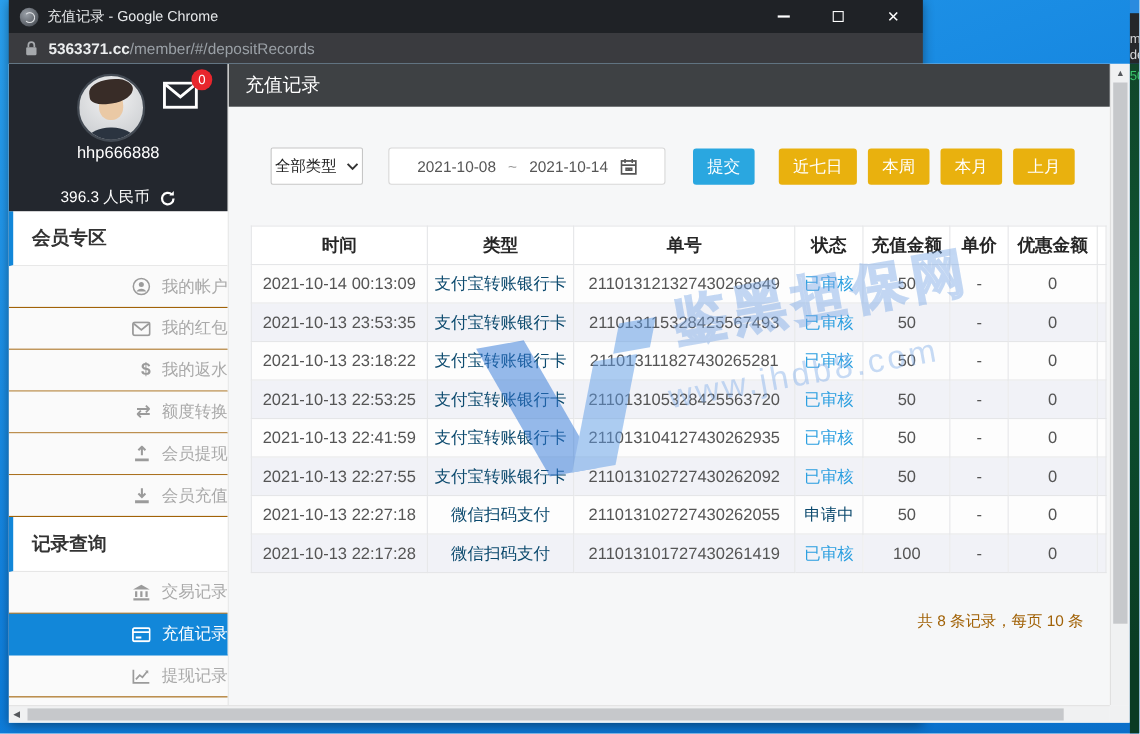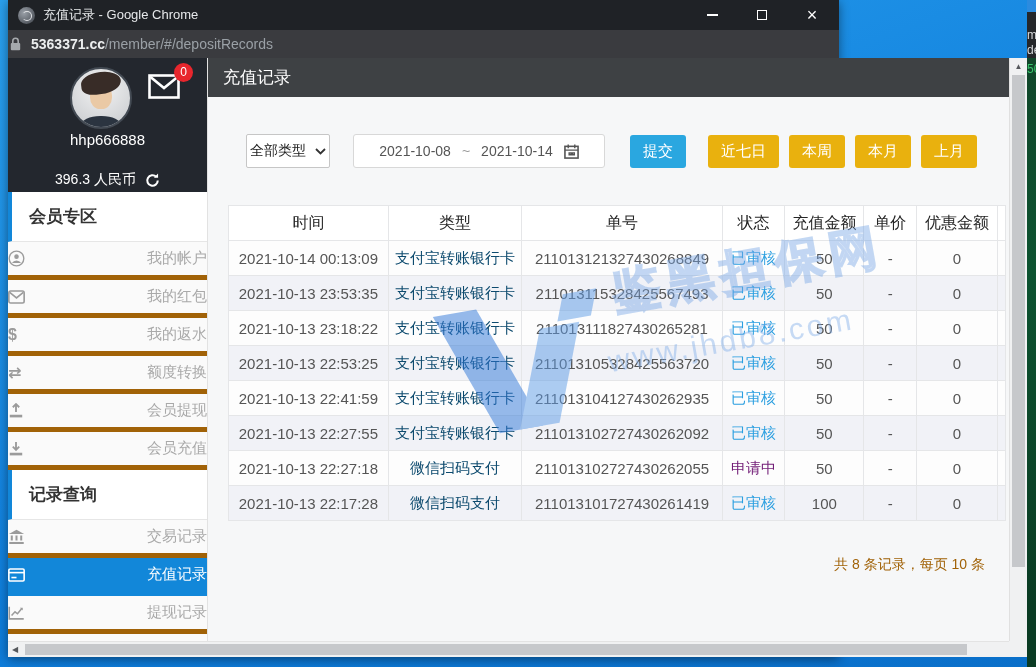--- a/index.html
+++ b/index.html
@@ -10,68 +10,68 @@
   .window{position:absolute;left:8px;top:0;width:831px;height:657px;box-shadow:0 2px 10px rgba(0,0,0,.45)}
   .titlebar{position:absolute;top:0;left:0;right:0;height:30px;background:#1f2226;display:flex;align-items:center;padding:0 10px;box-sizing:border-box}
   .favicon{width:17px;height:17px;border-radius:50%;background:radial-gradient(circle at 35% 35%,#9aa0a8,#3a3f46);margin-right:8px;position:relative;flex:none}
   .favicon::after{content:"";position:absolute;left:4px;top:4px;width:8px;height:8px;border-radius:50%;border:1.5px solid #e0e2e5;border-left-color:transparent}
   .win-title{color:#e6e8ea;font-size:13px;white-space:nowrap}
   .win-controls{margin-left:auto;display:flex;align-items:center;gap:36px;padding-right:10px}
   .wc{display:flex;align-items:center;justify-content:center;width:14px;height:14px;cursor:default}
   .wc-min i{display:block;width:11px;height:2px;background:#fff}
   .wc-max i{display:block;width:10px;height:10px;border:1.5px solid #fff;box-sizing:border-box}
   .wc-close{color:#fff;font-size:18px;line-height:1}
-  .urlbar{position:absolute;top:30px;left:0;right:0;height:28px;background:#3a3b3f;display:flex;align-items:center;padding:0 2px;box-sizing:border-box;gap:10px}
+  .urlbar{position:absolute;top:30px;left:0;right:0;height:28px;background:#3a3b3f;display:flex;align-items:center;padding:0 15px;box-sizing:border-box;gap:10px}
   .lock{flex:none;display:flex}
   .url{font-size:14px;white-space:nowrap}
   .url .domain{color:#eceeef;font-weight:bold}
   .url .path{color:#9aa0a6}
   
   .page{position:absolute;top:58px;left:0;width:1019px;height:599px;background:#fff;overflow:hidden}
   
   .sidebar{position:absolute;left:0;top:0;width:200px;height:583px;background:#fafafa;border-right:1px solid #e2e2e2;box-sizing:border-box;overflow:hidden}
   .profile{height:134px;background:#23272e;position:relative;color:#fff}
   .avatar{position:absolute;left:62px;top:9px;width:58px;height:58px;border-radius:50%;overflow:hidden;background:radial-gradient(circle at 50% 32%,#f3f3f3,#c5c8cc);border:2px solid #434a53}
   .av-face{position:absolute;left:18px;top:15px;width:22px;height:25px;background:#eac9a5;border-radius:46%}
   .av-hair{position:absolute;left:9px;top:3px;width:40px;height:22px;background:#382c27;border-radius:55% 55% 60% 40%;transform:rotate(-7deg)}
   .av-body{position:absolute;left:9px;bottom:-9px;width:40px;height:20px;background:#2b3440;border-radius:48% 48% 0 0}
   .mail{position:absolute;left:140px;top:16px;cursor:pointer}
   .badge{position:absolute;top:-11px;right:-13px;min-width:19px;height:19px;border-radius:10px;background:#e8262d;color:#fff;font-size:12px;line-height:19px;text-align:center;padding:0 2px;box-sizing:border-box}
   .uname{position:absolute;top:73px;width:100%;text-align:center;font-size:15px}
   .ubal{position:absolute;top:113px;width:100%;display:flex;justify-content:center;align-items:center;gap:9px;font-size:14px}
   .refresh{display:flex;cursor:pointer}
   .side-header{height:50px;background:#fff;border-left:4px solid #1287d9;border-bottom:1px solid #e6e6e6;display:flex;align-items:center;padding-left:17px;font-size:17px;font-weight:bold;color:#333;box-sizing:border-box}
-  .side-item{height:38px;display:flex;align-items:center;justify-content:space-between;gap:10px;color:#a9a9a9;font-size:15px;border-bottom:5px solid #a16207;background:#fafafa;cursor:pointer;box-sizing:border-box}
+  .side-item{height:38px;display:flex;align-items:center;justify-content:flex-end;gap:10px;color:#a9a9a9;font-size:15px;border-bottom:1px solid #a16207;background:#fafafa;cursor:pointer;box-sizing:border-box}
   .side-item .icn{display:flex;align-items:center;color:#9b9b9b}
   .side-item.active{background:#1287d9;color:#fff;border-bottom-color:#1287d9}
   .side-item.active .icn{color:#fff}
   .dollar,.uni{font-size:16px;font-weight:bold;line-height:1}
   
   .main{position:absolute;left:200px;top:0;width:801px;height:583px;background:#f6f7f8}
   .main-header{height:39px;background:#3e4144;color:#fff;font-size:17px;display:flex;align-items:center;padding-left:15px}
   .content{position:absolute;top:39px;left:0;right:0;bottom:0}
   .filters{position:absolute;top:37px;left:38px;display:flex;align-items:center}
   .sel{width:84px;height:34px;background:#fff;border:1px solid #c6c6c6;border-radius:2px;display:flex;align-items:center;justify-content:center;gap:9px;font-size:14px;color:#222;cursor:pointer;box-sizing:border-box}
   .daterange{margin-left:23px;width:252px;height:34px;background:#fff;border:1px solid #d8d8d8;border-radius:3px;display:flex;align-items:center;justify-content:center;gap:11px;font-size:14px;color:#555;box-sizing:border-box;cursor:pointer}
   .sep{color:#999}
   .btn{height:33px;border:none;border-radius:3px;color:#fff;font-size:15px;padding:0 13px;cursor:pointer;font-family:inherit}
   .btn-submit{margin-left:25px;background:#2aa7e0}
   .quick{display:flex;margin-left:12px}
   .quick .btn{background:#e9b10e;margin-left:10px}
   
   .tablebox{position:absolute;top:108px;left:20px;width:778px;background:#fff}
   table{width:100%;border-collapse:collapse;table-layout:fixed;font-size:15px}
   th,td{border:1px solid #e5e6e8;height:35px;text-align:center;overflow:hidden;white-space:nowrap;padding:0 2px;box-sizing:border-box}
-  th{font-size:16px;font-weight:normal;color:#262626;background:#fff}
+  th{font-size:16px;font-weight:bold;color:#262626;background:#fff}
   td{color:#555}
   tr.alt td{background:#f1f2f7}
   tr.plain td{background:#fdfdfd}
   td.c-type{color:#0c4a6e}
   td.st-blue{color:#2b9fe0}
-  td.st-gray{color:#701a75}
+  td.st-gray{color:#0c4a6e}
   th:nth-child(1),td:nth-child(1){width:158px}
   th:nth-child(2),td:nth-child(2){width:132px}
   th:nth-child(3),td:nth-child(3){width:198px}
   th:nth-child(4),td:nth-child(4){width:62px}
   th:nth-child(5),td:nth-child(5){width:78px}
   th:nth-child(6),td:nth-child(6){width:52px}
   th:nth-child(7),td:nth-child(7){width:80px}
   th.col-cut,td.col-cut{width:8px;padding:0}
   .footer-note{position:absolute;right:24px;top:459px;font-size:14px;color:#a16207}
   

